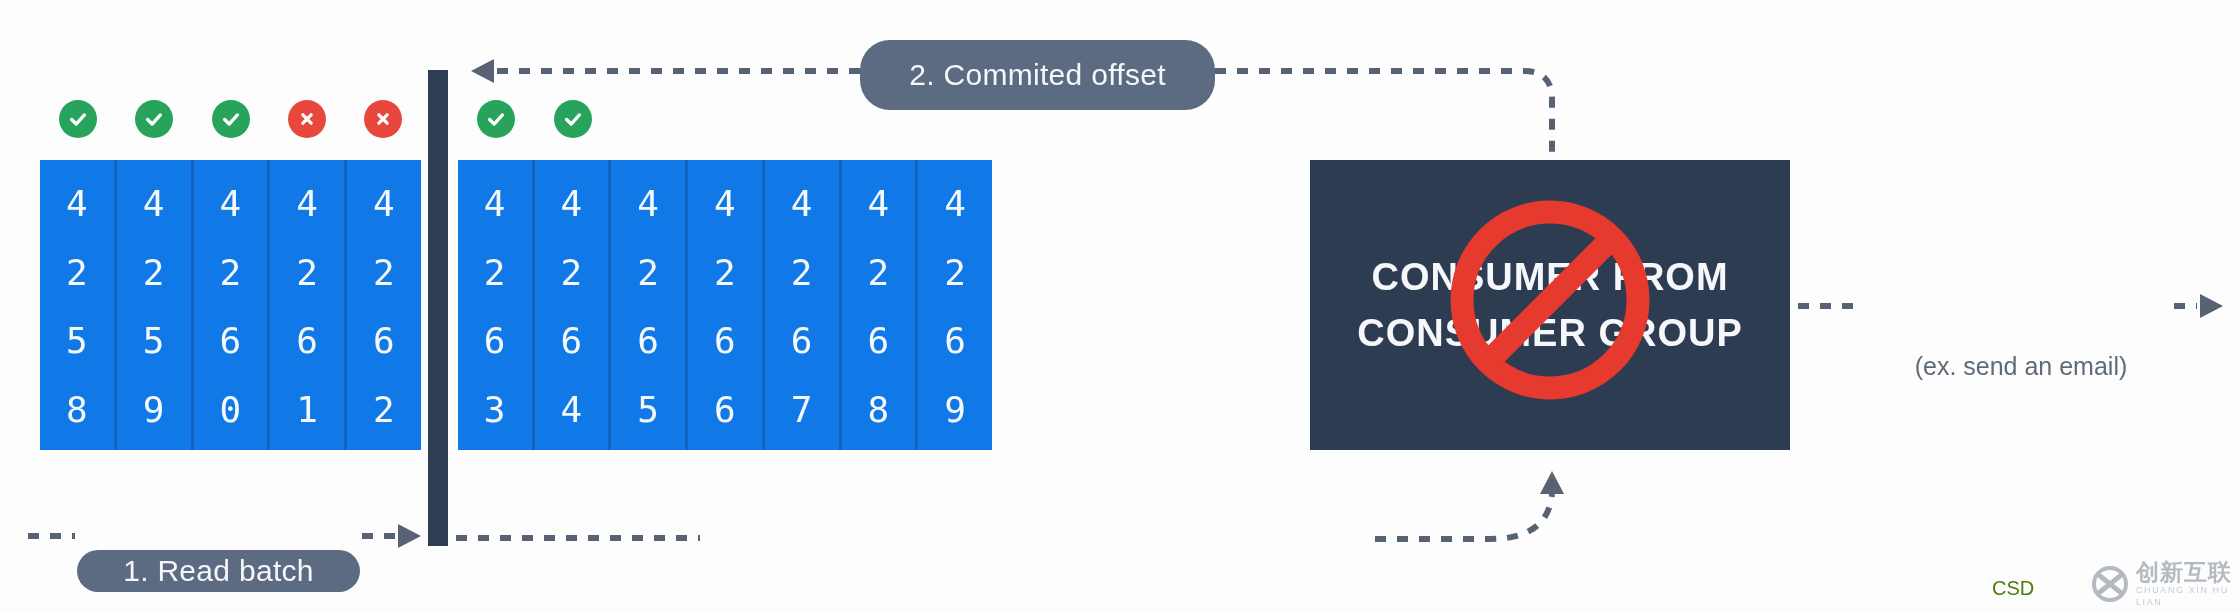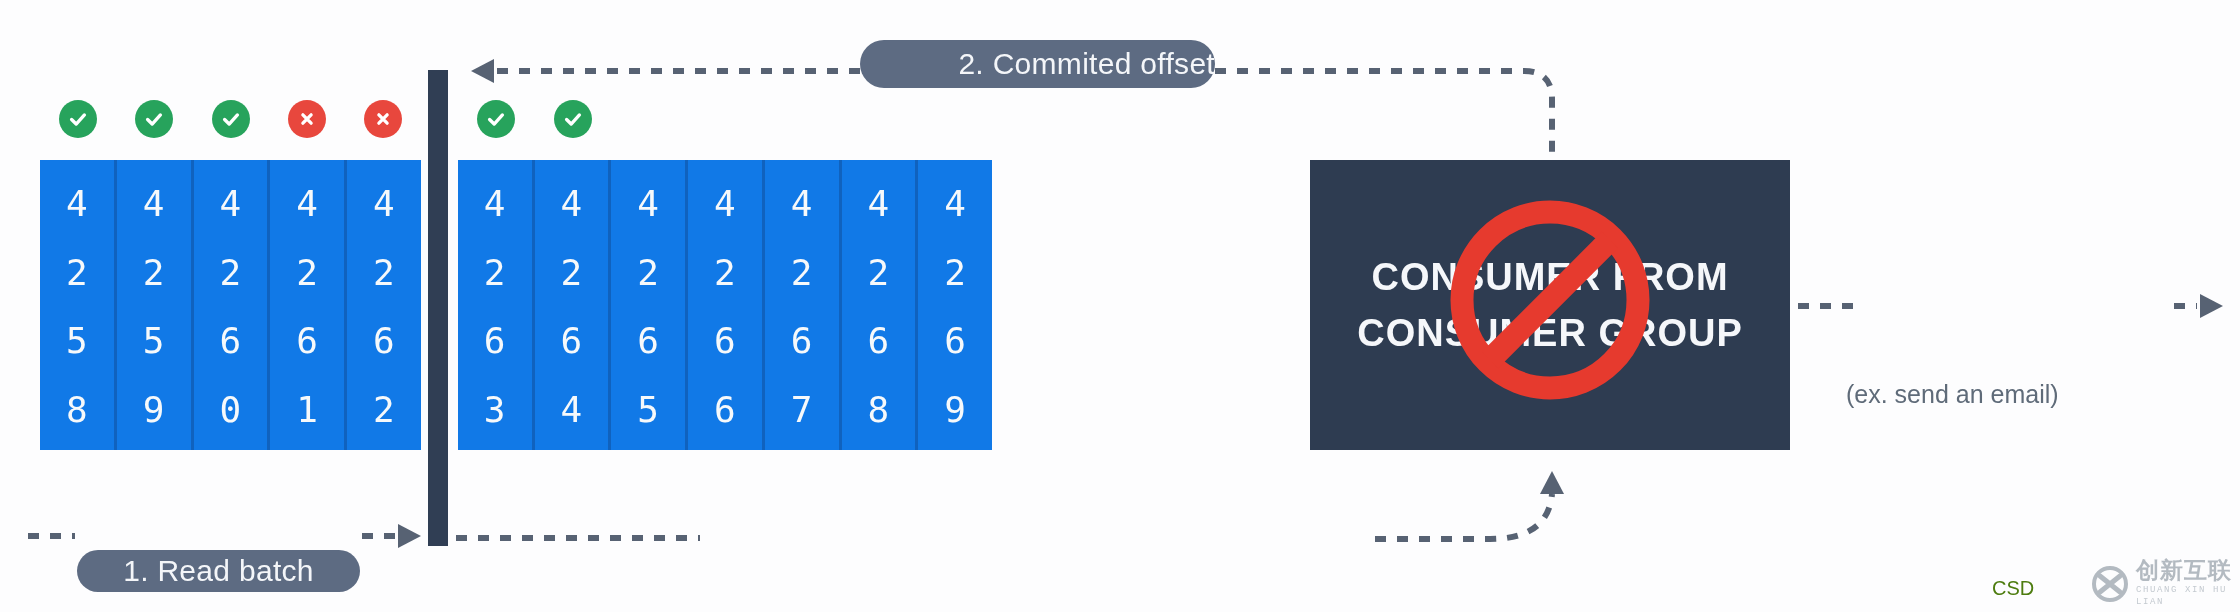--- a/index.html
+++ b/index.html
@@ -28,45 +28,45 @@
     font-size:36px;line-height:40px;
   }
   #commit-bar{position:absolute;left:428px;top:70px;width:20px;height:476px;background:#303e54;}
   
   .pill{
     position:absolute;background:#5d6b82;border-radius:30px;color:#f4f6f9;
     display:flex;align-items:center;justify-content:center;
     font-size:30px;font-weight:500;letter-spacing:0.3px;white-space:nowrap;
   }
   #pill-step1{left:77px;top:508px;width:283px;height:42px;margin-top:42px;}
-  #pill-step2{left:860px;top:40px;width:355px;height:48px;justify-content:flex-end;}
+  #pill-step2{left:860px;top:40px;width:355px;height:70px;}
   #pill-step3{left:1876px;top:277px;width:290px;height:58px;}
   #pill-step4{left:702px;top:511px;width:671px;height:57px;}
   #step3-note{
-    position:absolute;left:1846px;top:352px;width:350px;
-    color:#5f6b79;font-size:25px;margin-top:28px;
+    position:absolute;left:1846px;top:352px;width:350px;text-align:center;
+    color:#5f6b79;font-size:25px;
   }
   
   #consumer-box{
     position:absolute;left:1310px;top:160px;width:480px;height:290px;
     background:#2e3c51;display:flex;flex-direction:column;align-items:center;
     justify-content:center;gap:16px;
   }
   #consumer-box .cline{
     color:#f5f7fa;font-size:38px;font-weight:700;letter-spacing:1px;line-height:40px;
     text-align:center;
   }
   #no-entry{position:absolute;left:140px;top:40px;width:200px;height:200px;}
   
   #arrows{position:absolute;left:0;top:0;width:2240px;height:612px;pointer-events:none;}
   
   #wm-csd{position:absolute;left:1992px;top:577px;color:#4d7c0f;font-size:20px;}
   #wm-box{
     position:absolute;left:2090px;top:555px;width:150px;height:57px;background:#fdfdfe;
-    display:flex;align-items:center;gap:6px;font-family:Liberation Mono, monospace;
+    display:flex;align-items:center;gap:6px;
   }
   #wm-logo{width:40px;height:40px;flex:0 0 40px;}
   .wm-txt{display:flex;flex-direction:column;justify-content:center;}
   #wm-brand{color:#b3bac1;font-size:23px;font-weight:700;line-height:24px;letter-spacing:1px;}
   #wm-sub{color:#c4cad0;font-size:9px;letter-spacing:1.6px;line-height:12px;}
 </style>
 </head>
 <body>
 
 <div id="canvas">

